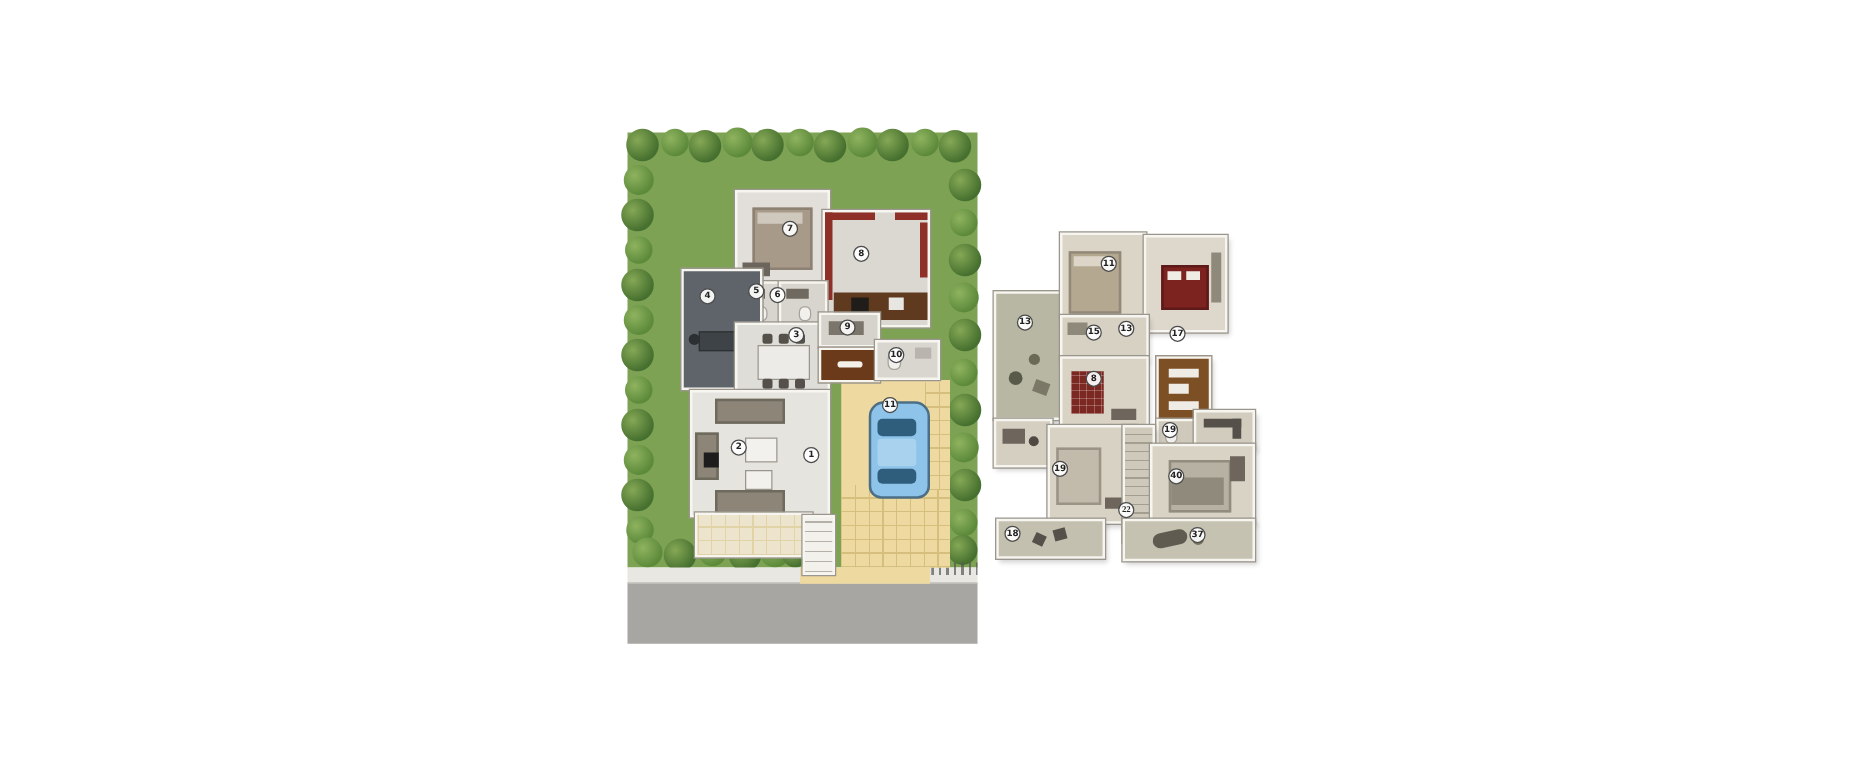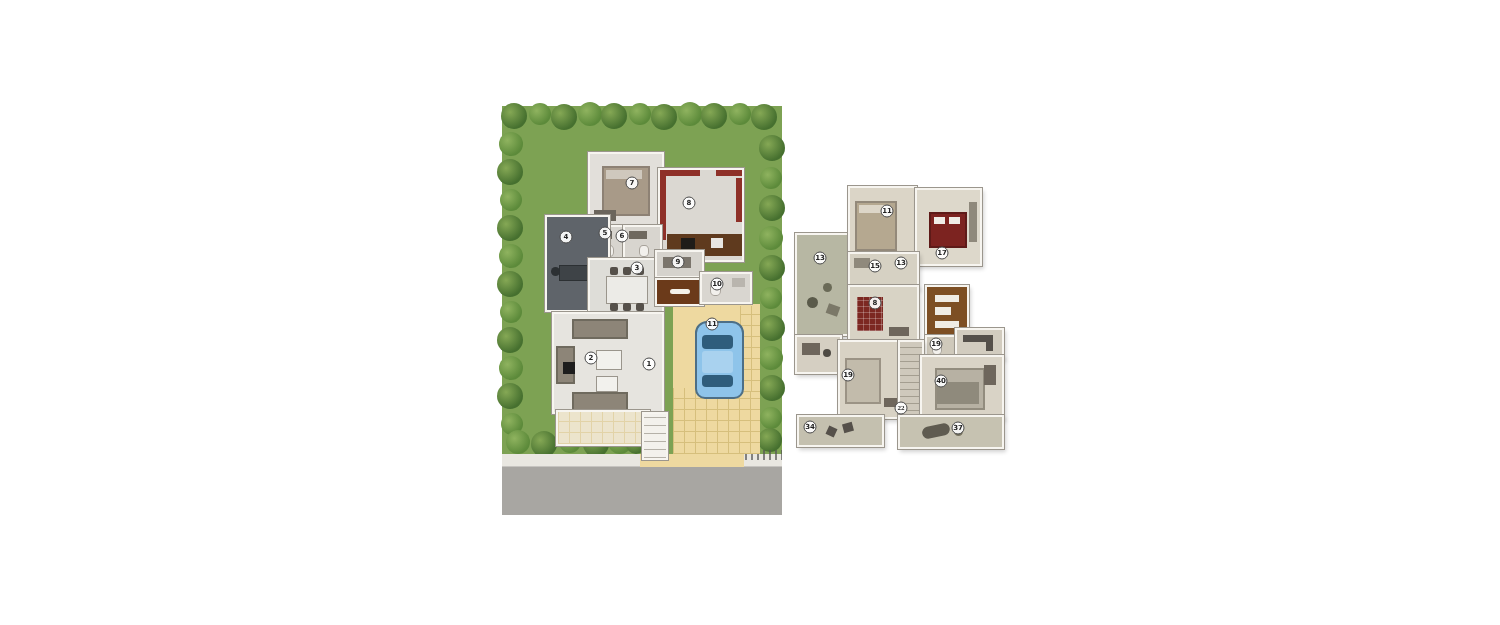--- a/index.html
+++ b/index.html
@@ -238,20 +238,20 @@
   </div>
   <div class="room shadow" style="left:105px;top:232px;width:102px;height:30px;background:#c6c2b1;">
     <i class="fur" style="left:22px;top:8px;width:28px;height:12px;background:#5f5b50;border-radius:6px;transform:rotate(-12deg);"></i>
     <i class="fur" style="left:54px;top:10px;width:9px;height:9px;background:#77735f;border-radius:50%;"></i>
   </div>
 <div class="marker" style="left: 82px; top: 120px;">8</div>
     <div class="marker" style="left: 27px; top: 75px;">13</div>
     <div class="marker" style="left: 94px; top: 28px;">11</div>
     <div class="marker" style="left: 82px; top: 83px;">15</div>
     <div class="marker" style="left: 108px; top: 80px;">13</div>
-    <div class="marker" style="left: 149px; top: 70px;">17</div>
+    <div class="marker" style="left: 149px; top: 84px;">17</div>
     <div class="marker" style="left: 55px; top: 192px;">19</div>
     <div class="marker" style="left: 143px; top: 161px;">19</div>
     <div class="marker" style="left: 148px; top: 198px;">40</div>
-    <div class="marker" style="left: 17px; top: 244px;">34</div>
+    <div class="marker" style="left: 17px; top: 244px;">18</div>
     <div class="marker" style="left: 108px; top: 225px; font-family: Liberation Serif, serif;">22</div>
     <div class="marker" style="left: 165px; top: 245px;">37</div>
   </div>
 
 </body></html>

